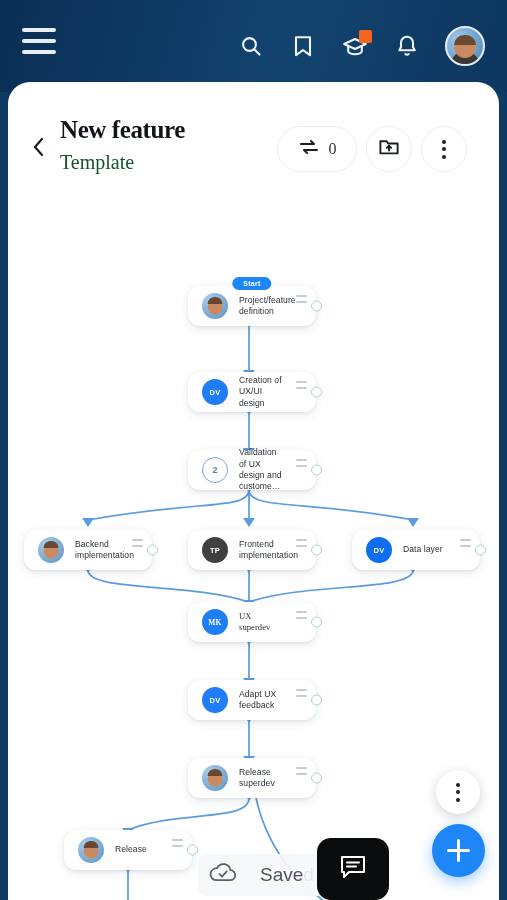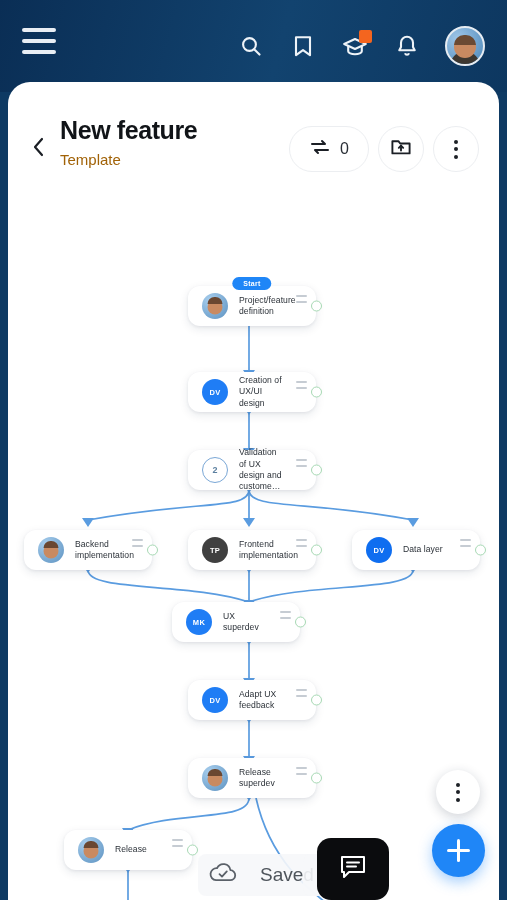--- a/index.html
+++ b/index.html
@@ -38,26 +38,26 @@
     width:22px;height:10px;border-radius:11px 11px 0 0;background:#6b4a33;}
   .avatar-top .body{position:absolute;left:50%;bottom:-4px;transform:translateX(-50%);
     width:30px;height:16px;border-radius:14px 14px 0 0;background:#3d3730;}
 
   
   .sheet{
     position:absolute; left:8px; top:82px; width:491px; height:830px;
     background:#fff; border-radius:22px 22px 0 0; overflow:hidden;
   }
 
-  .titlerow{ display:flex; align-items:flex-start; padding:34px 20px 0 16px; }
+  .titlerow{ display:flex; align-items:flex-start; padding:34px 32px 0 16px;font-family:Liberation Serif, serif; }
   .backbtn{ width:30px;height:30px;display:flex;align-items:center;justify-content:center;
     cursor:pointer; margin-top:16px;}
   .titles{ margin-left:6px; flex:1; }
   .ttl{ font-size:25px; font-weight:700; color:#111418; letter-spacing:-0.4px; line-height:1.15;}
-  .sub{ font-size:15px; color:#a16207; margin-top:6px; font-weight:500;}
+  .sub{ font-size:20px; color:#14532d; margin-top:6px; font-weight:500;}
   .actions{ display:flex; align-items:center; gap:9px; margin-top:10px;}
   .pill{ height:46px; min-width:80px; border:1.4px solid #eceef1; border-radius:24px;
      display:flex; align-items:center; justify-content:center; gap:9px; padding:0 16px;
      background:#fff; cursor:pointer;}
   .pill .cnt{ font-size:16px; color:#2a2f36;}
   .circbtn{ width:46px;height:46px;border:1.4px solid #eceef1;border-radius:50%;
      display:flex;align-items:center;justify-content:center;background:#fff;cursor:pointer;}
   .dots3{display:flex;flex-direction:column;gap:3.5px;align-items:center;}
   .dots3 i{width:4px;height:4px;border-radius:50%;background:#1d2126;display:block;}
 
@@ -316,21 +316,21 @@
     <div class="node" style="left:344px;top:330px;width:128px;height:40px;">
       <span class="av init" style="background:#0f6ef0;">DV</span>
       <span class="lbl">Data layer</span>
       <span class="grip">
           <i></i>
           <i></i>
         </span>
       <span class="port"></span>
     </div>
 
-    <div class="node" style="left:164px;top:402px;width:128px;height:40px;">
+    <div class="node" style="left:180px;top:402px;width:128px;height:40px;font-family:Liberation Serif, serif;">
       <span class="av init" style="background:#1f7df5;">MK</span>
       <span class="lbl">UX superdev</span>
       <span class="grip">
           <i></i>
           <i></i>
         </span>
       <span class="port"></span>
     </div>
 
     <div class="node" style="left:180px;top:480px;width:128px;height:40px;">

